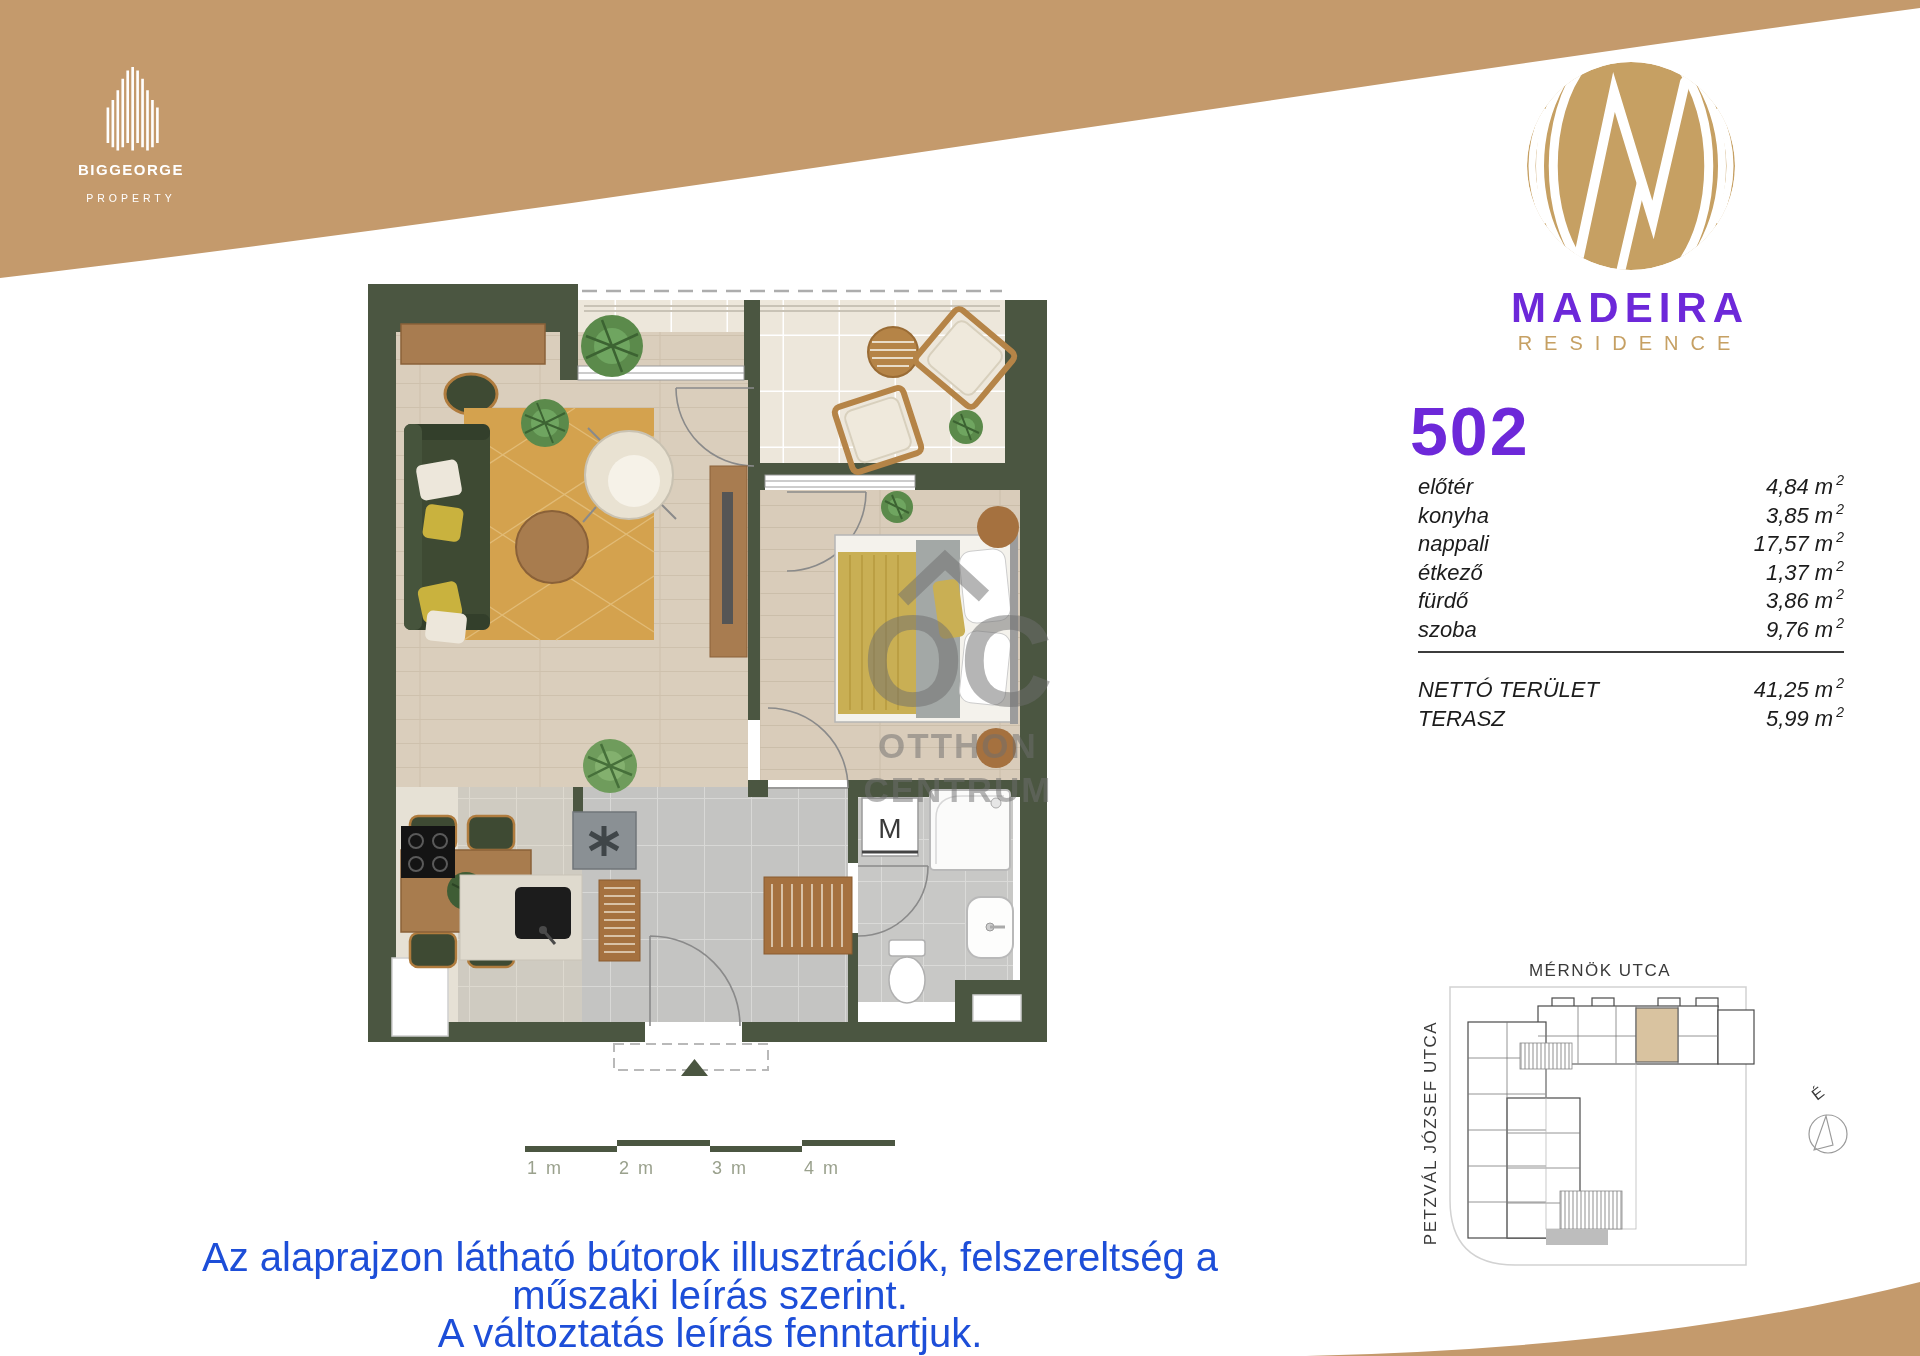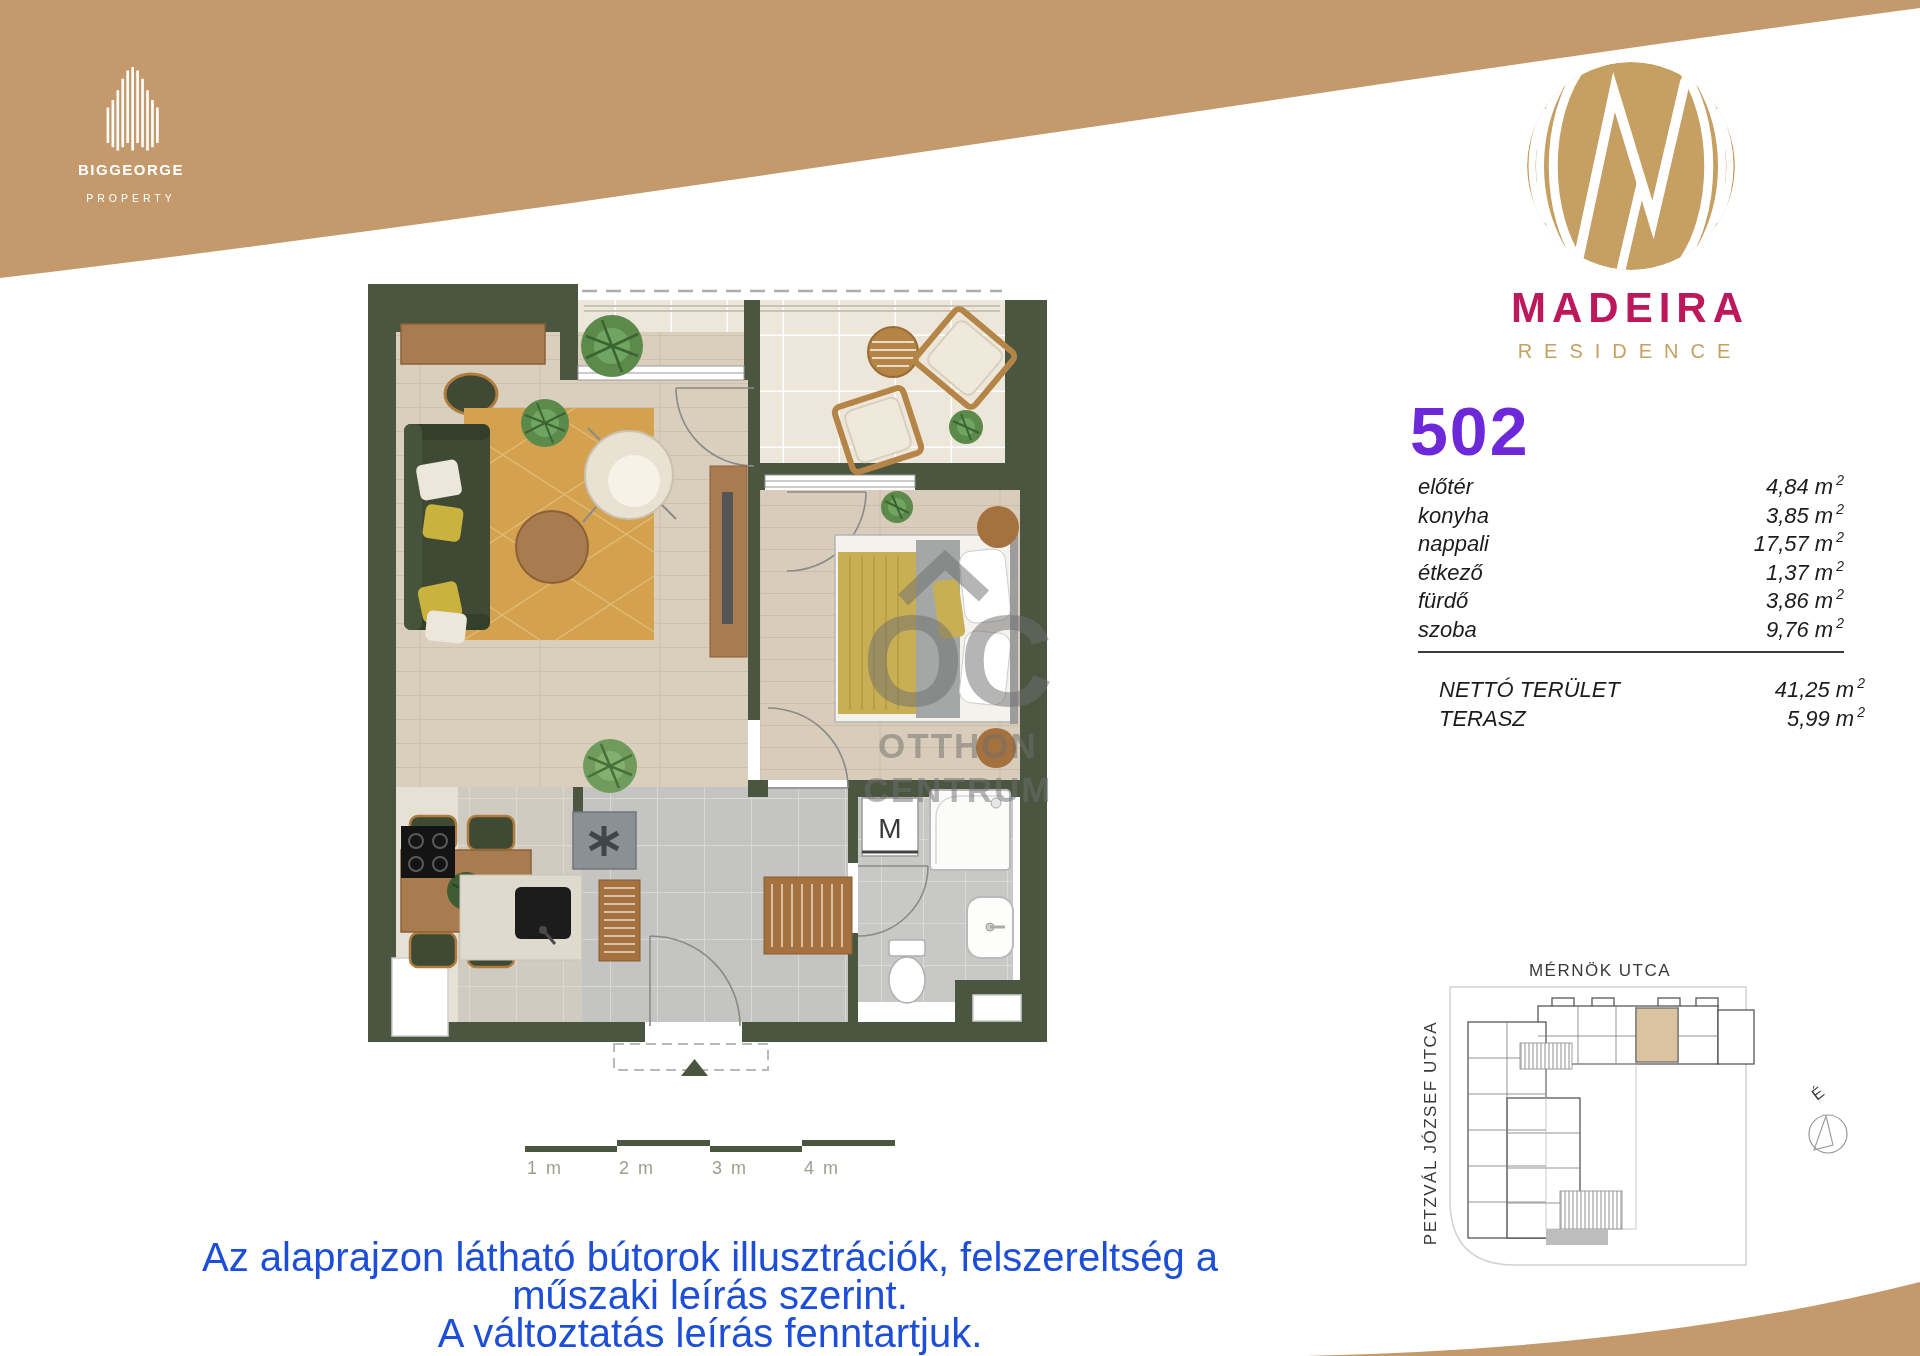--- a/index.html
+++ b/index.html
@@ -6,28 +6,28 @@
   body{width:1920px;height:1356px;position:relative;background:#ffffff;
        font-family:"Liberation Sans",sans-serif;overflow:hidden;}
   .abs{position:absolute;}
   
   #bg-swoosh{position:absolute;left:0;top:0;width:1920px;height:1356px;z-index:0;}
   
   .bg-logo-text{position:absolute;left:46px;width:170px;text-align:center;color:#fff;}
   .bg-name{top:161px;font-size:15px;font-weight:bold;letter-spacing:1.5px;}
   .bg-sub{top:192px;font-size:10.5px;letter-spacing:4px;}
   .madeira-name{position:absolute;left:1410px;top:284px;width:440px;text-align:center;
-      color:#be185d;font-size:42px;font-weight:bold;letter-spacing:6px;}
+      color:#6d28d9;font-size:42px;font-weight:bold;letter-spacing:6px;}
   .madeira-sub{position:absolute;left:1410px;top:332px;width:440px;text-align:center;
-      color:#c6a063;font-size:20px;letter-spacing:12px;margin-top:8px;}
+      color:#c6a063;font-size:20px;letter-spacing:12px;}
   .unit-number{position:absolute;left:1410px;top:392px;width:440px;
       color:#6d28d9;font-size:68px;font-weight:bold;letter-spacing:2px;}
   .area-block{position:absolute;left:1418px;width:426px;z-index:2;}
   #room-list{top:474px;}
-  #totals-list{top:677px;margin-left:21px;}
+  #totals-list{top:677px;}
   .area-row{display:flex;justify-content:space-between;align-items:baseline;
       height:28.6px;font-size:22px;color:#1c1c1c;font-style:italic;}
   .area-row.bold{font-weight:bold;}
   .a-value .sup{font-size:14px;position:relative;top:-9px;margin-left:3px;}
   .divider{position:absolute;left:1418px;top:651px;width:426px;height:2px;background:#3c3c3c;z-index:2;}
   
   .disclaimer{position:absolute;left:160px;top:1238px;width:1100px;text-align:center;
       color:#1d4ed8;font-size:40px;line-height:38px;z-index:2;}
   svg text{font-family:"Liberation Sans",sans-serif;}
 </style>

